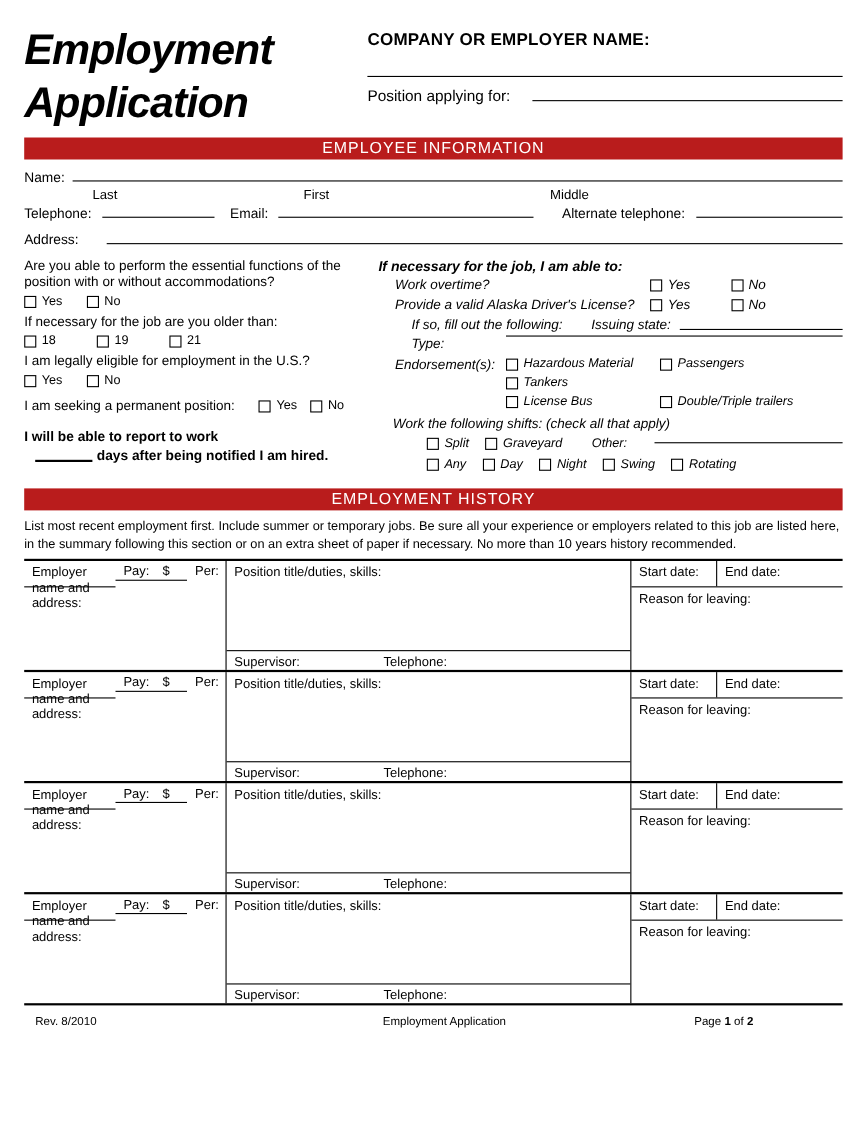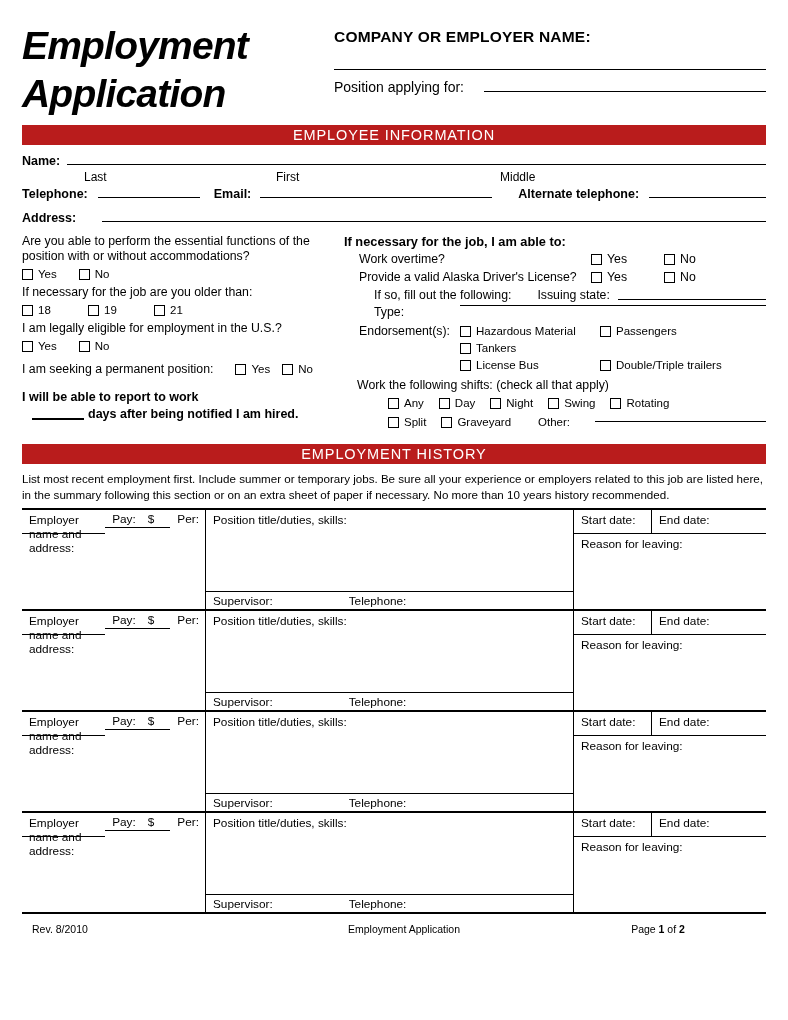--- a/index.html
+++ b/index.html
@@ -36,21 +36,21 @@
     text-align: center;
     font-size: 14.5px; letter-spacing: 0.9px;
     height: 20px; line-height: 20px;
   }
   .band-emp { margin-top: 12px; }
   .band-hist { margin-top: 10px; }
 
   
   .emp-info { padding-top: 9px; font-size: 12.5px; }
   .line-row { display: flex; align-items: flex-end; }
-  .lbl { white-space: nowrap; font-weight: bold; }
+  .lbl { white-space: nowrap; }
   .ul { border-bottom: 1.3px solid #000; height: 1px; margin-bottom: 3px; }
   .grow { flex: 1; }
 
   .name-row { margin-bottom: 1px; }
   .name-row .ul { margin-left: 7px; }
   .sub-row { display: flex; font-size: 12px; padding-left: 62px; margin-top: 2px; margin-bottom: 3px; }
   .sub-row .s1 { width: 192px; }
   .sub-row .s2 { width: 224px; }
 
   .tel-row { margin-bottom: 10px; }
@@ -58,21 +58,21 @@
   .tel-row .u2 { width: 232px; margin-left: 9px; }
   .tel-row .u3 { flex: 1; margin-left: 10px; }
   .tel-row .sp { width: 26px; }
 
   .addr-row { margin-bottom: 9px; }
   .addr-row .ul { margin-left: 26px; }
 
   
   .cols { display: flex; }
   .col-l { width: 318px; flex: 0 0 318px; font-size: 12.3px; line-height: 15px; }
-  .col-r { flex: 1; font-size: 12.3px; line-height: 15px; padding-left: 4px; }
+  .col-r { flex: 1; font-size: 12.3px; line-height: 15px; padding-left: 4px; font-style: italic; }
 
   .q { margin-bottom: 2px; }
   .cbrow { display: flex; align-items: center; margin: 3px 0; }
   .cb {
     width: 11px; height: 11px;
     border: 1.6px solid #000; background: #fff;
     flex: 0 0 11px; margin-right: 5px;
   }
   .cbl { margin-right: 22px; font-size: 11.5px; }
   .cbl.w { margin-right: 14px; }
@@ -319,51 +319,51 @@
                 <span>Double/Triple trailers</span>
               </span>
           </span>
         </div>
 
         <div class="shifts-head">Work the following shifts: (check all that apply)</div>
 
         <div class="shift-row">
           <span class="o">
               <span class="cb"></span>
-              <span>Any</span>
-            </span>
-          <span class="o">
-              <span class="cb"></span>
-              <span>Day</span>
-            </span>
-          <span class="o">
-              <span class="cb"></span>
-              <span>Night</span>
-            </span>
-          <span class="o">
-              <span class="cb"></span>
-              <span>Swing</span>
-            </span>
-          <span class="o">
-              <span class="cb"></span>
-              <span>Rotating</span>
-            </span>
-        </div>
-
-        <div class="shift-row">
-          <span class="o">
-              <span class="cb"></span>
               <span>Split</span>
             </span>
           <span class="o">
               <span class="cb"></span>
               <span>Graveyard</span>
             </span>
           <span class="o other-lbl">Other:</span>
           <span class="other-line"></span>
+        </div>
+
+        <div class="shift-row">
+          <span class="o">
+              <span class="cb"></span>
+              <span>Any</span>
+            </span>
+          <span class="o">
+              <span class="cb"></span>
+              <span>Day</span>
+            </span>
+          <span class="o">
+              <span class="cb"></span>
+              <span>Night</span>
+            </span>
+          <span class="o">
+              <span class="cb"></span>
+              <span>Swing</span>
+            </span>
+          <span class="o">
+              <span class="cb"></span>
+              <span>Rotating</span>
+            </span>
         </div>
       </div>
     </div>
   </div>
 
   <div class="band band-hist">EMPLOYMENT HISTORY</div>
 
   <div class="instr">List most recent employment first. Include summer or temporary jobs. Be sure all your experience or employers related to this job are listed here, in the summary following this section or on an extra sheet of paper if necessary. No more than 10 years history recommended.</div>
 
   <div class="hist">

